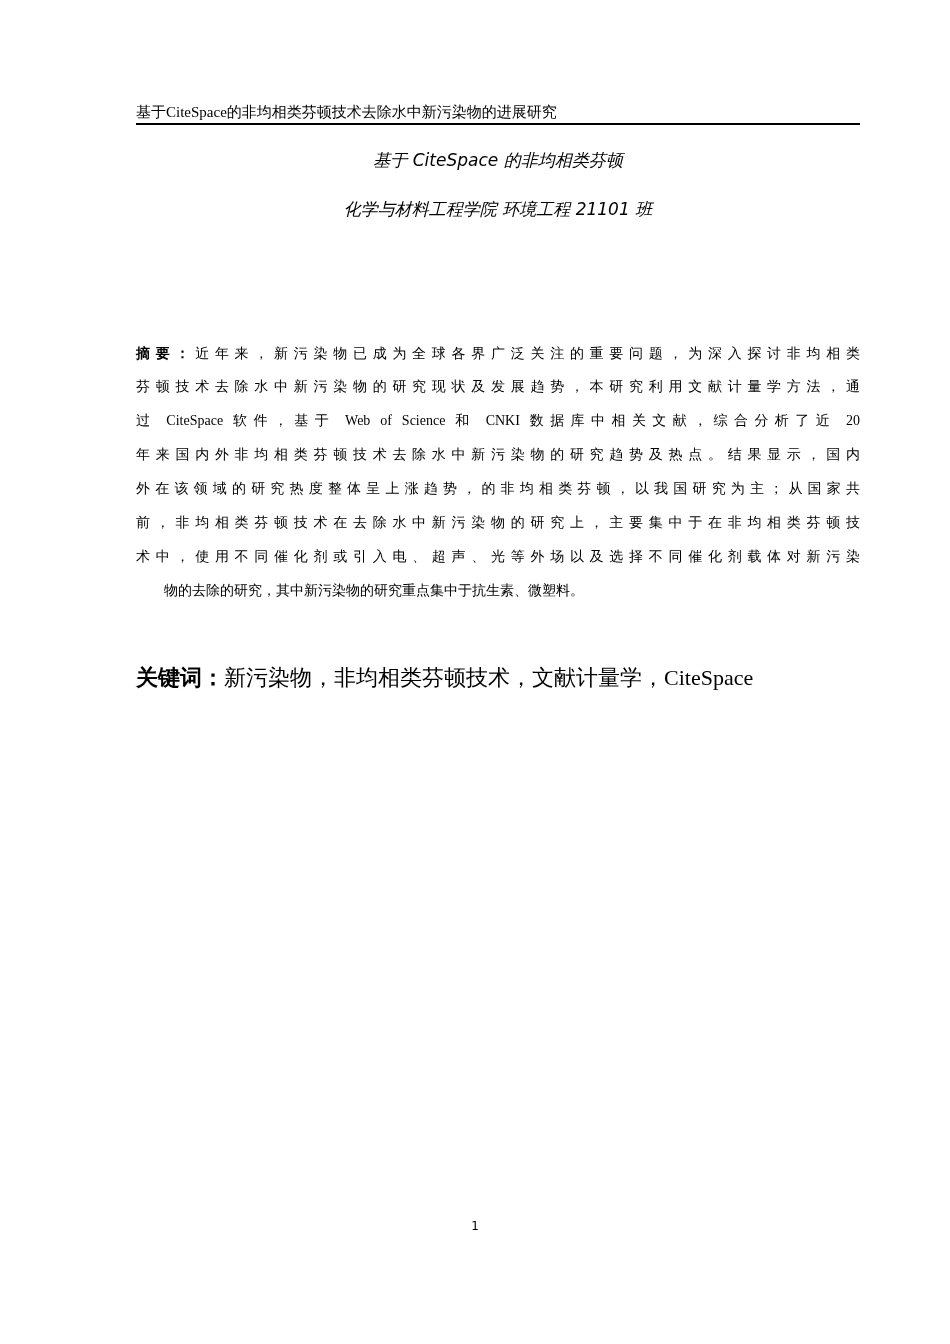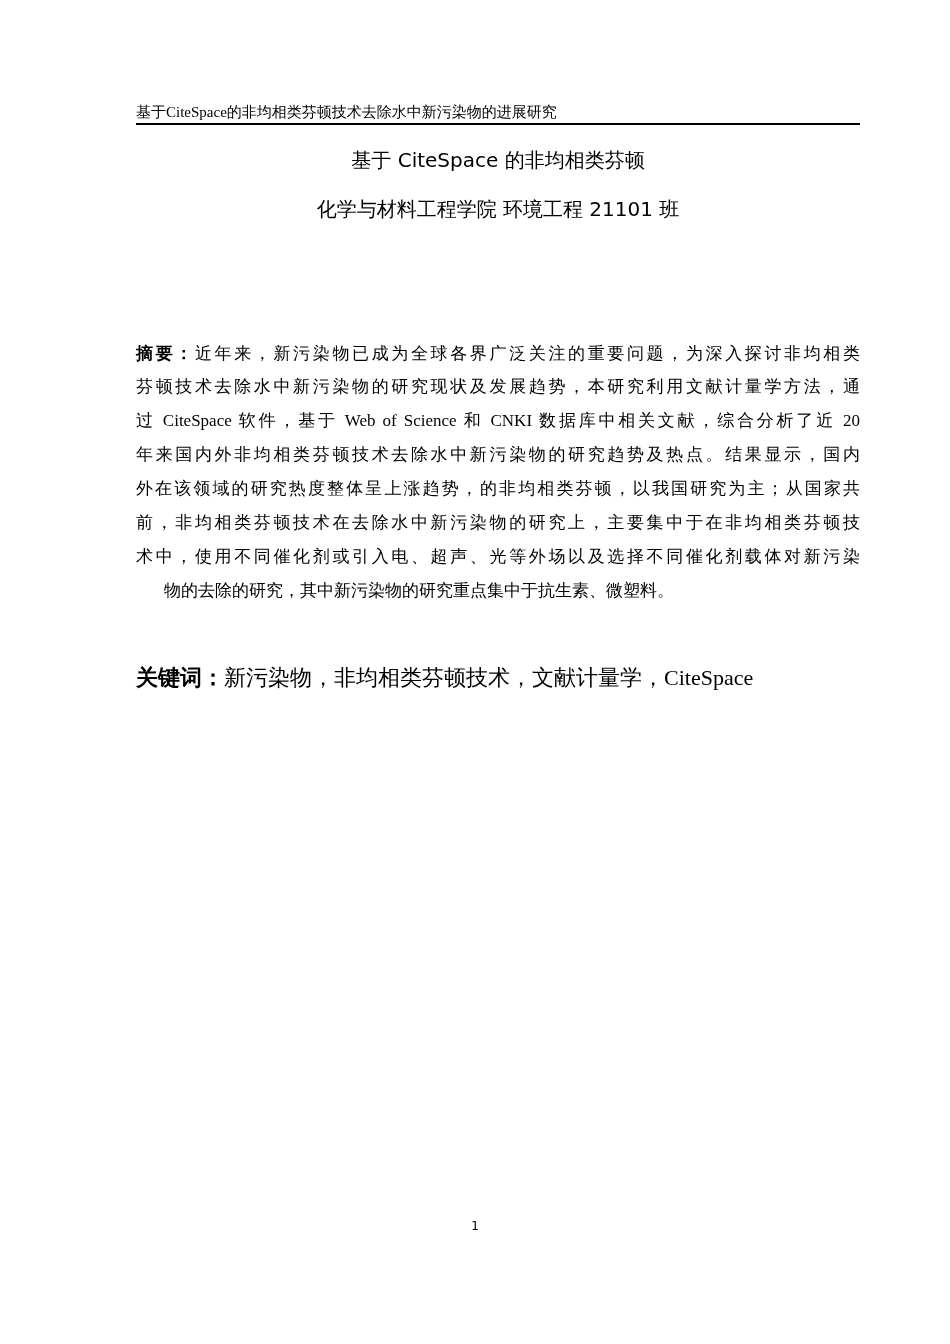--- a/index.html
+++ b/index.html
@@ -31,32 +31,33 @@
     }
     .title-block {
       position: absolute;
       left: 136px;
       top: 142px;
       width: 724px;
       text-align: center;
       font-family: "DejaVu Sans", "Liberation Sans", sans-serif;
     }
     .title-line {
-      font-size: 20px;
+      font-size: 17px;
       line-height: 37px;
       height: 37px;
       margin-bottom: 12px;
       white-space: nowrap;
+      font-style: italic;
     }
     .abstract {
       position: absolute;
       left: 136px;
       top: 336px;
       width: 724px;
-      font-size: 17px;
+      font-size: 14px;
       line-height: 34px;
       text-align: justify;
       font-family: "Liberation Serif", "DejaVu Serif", serif;
     }
     .abstract-line {
       display: block;
       height: 34px;
       white-space: nowrap;
       text-align-last: justify;
     }

